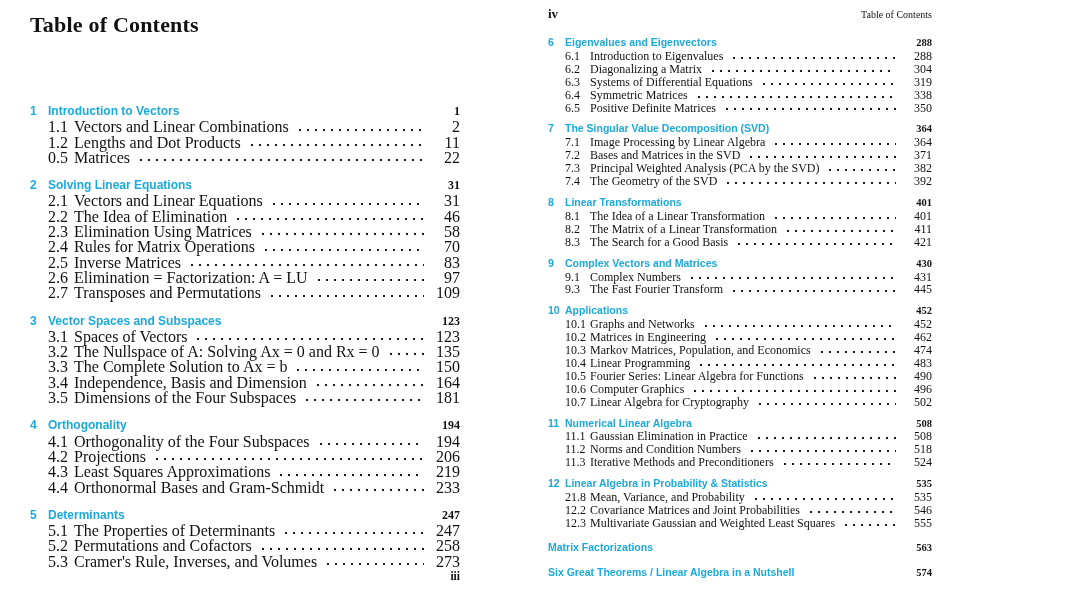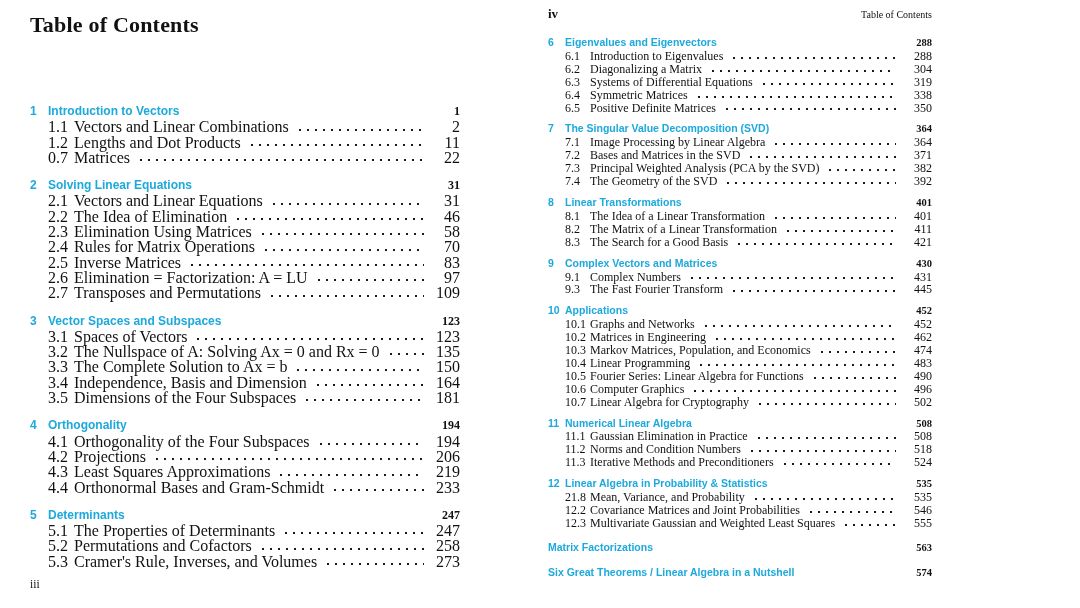--- a/index.html
+++ b/index.html
@@ -73,22 +73,22 @@
   .end-row {
     display: flex; align-items: baseline;
     margin-top: 11px;
     font-family: "Liberation Sans", sans-serif;
     font-weight: bold; font-size: 10.5px;
     line-height: 12.9px;
   }
   .end-row .title { color: var(--accent); }
 
   .folio-left {
-    position: absolute; bottom: 8px; left: 0; right: 0;
-    text-align: left; font-weight: normal; font-size: 11.5px;
+    position: absolute; bottom: 16px; left: 0; right: 0;
+    text-align: right; font-weight: bold; font-size: 11.5px;
   }
 </style>
 </head>
 <body>
 
 <div class="spread">
 
   <section class="page page-left">
     <h1 class="page-title">Table of Contents</h1>
     <div class="chapters chapters-left" id="left-chapters">
@@ -105,21 +105,21 @@
             <span class="leader"></span>
             <span class="pg">2</span>
           </div>
           <div class="row sec">
             <span class="num">1.2</span>
             <span class="title">Lengths and Dot Products</span>
             <span class="leader"></span>
             <span class="pg">11</span>
           </div>
           <div class="row sec">
-            <span class="num">0.7</span>
+            <span class="num">0.5</span>
             <span class="title">Matrices</span>
             <span class="leader"></span>
             <span class="pg">22</span>
           </div>
         </div>
         <div class="chapter-block">
           <div class="row head">
             <span class="num accent">2</span>
             <span class="title accent">Solving Linear Equations</span>
             <span class="spacer"></span>

